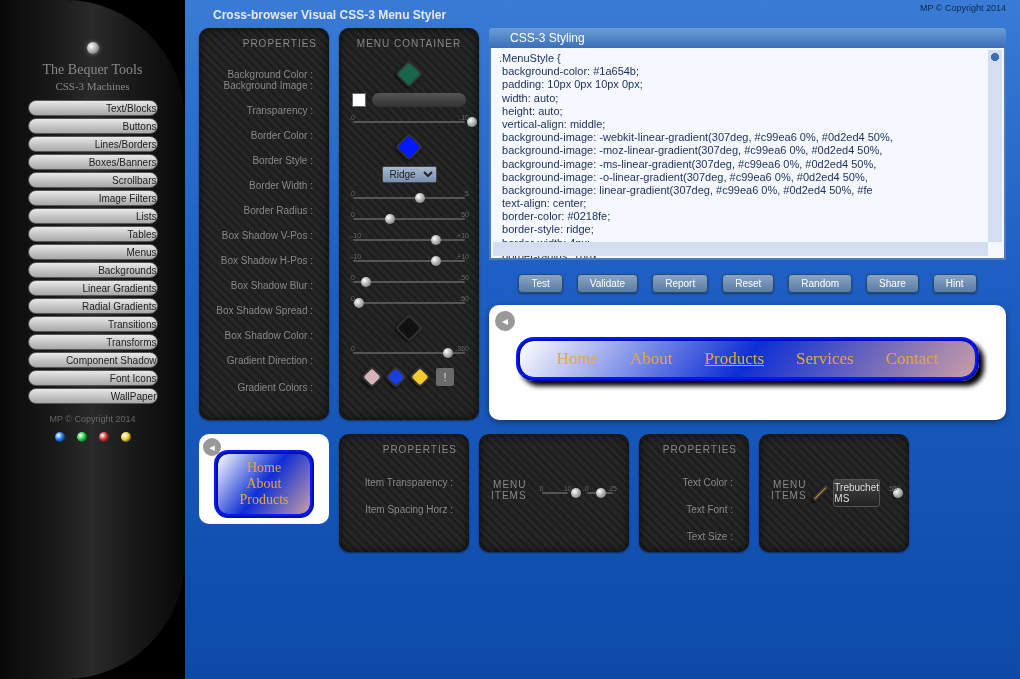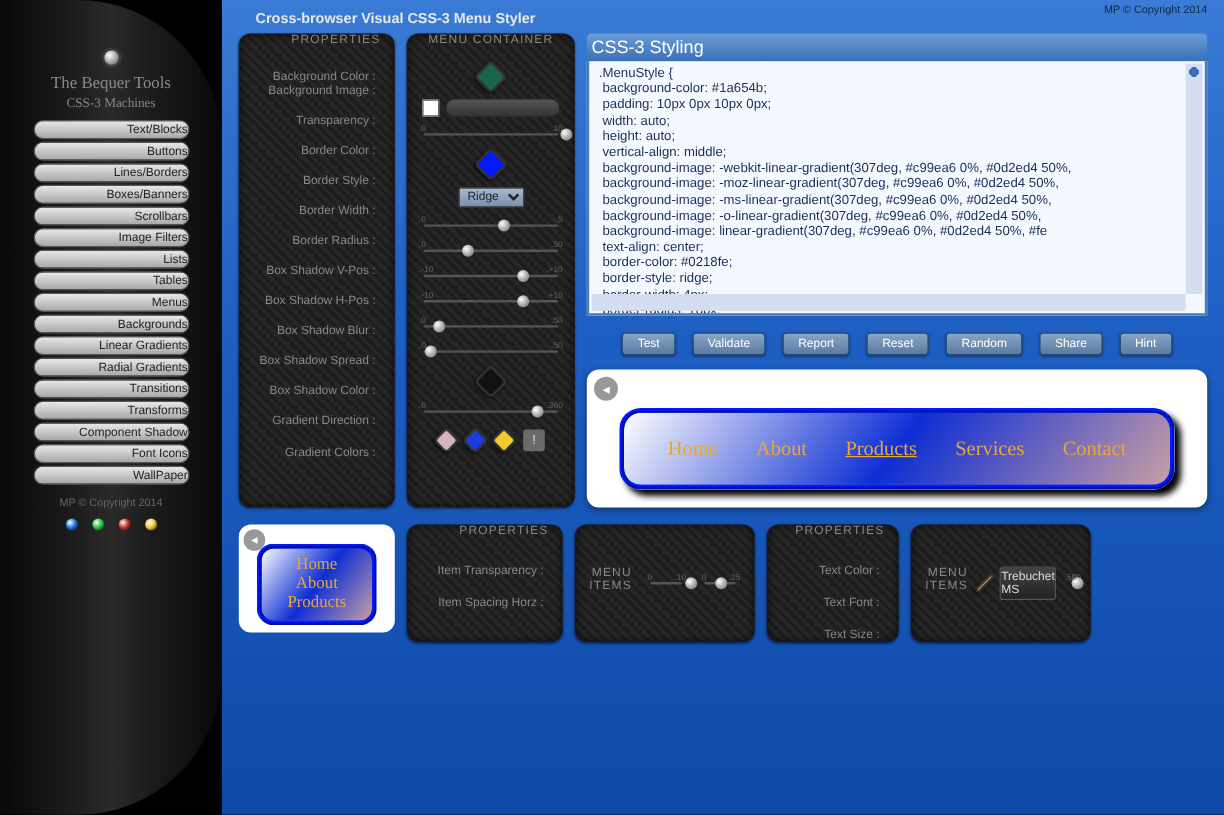--- a/index.html
+++ b/index.html
@@ -10,42 +10,42 @@
 .sidebar-sub{color:#888;font-size:11px;text-align:center;margin:2px 0 8px;font-family:"Times New Roman",serif}
 .sbtns{display:flex;flex-direction:column;gap:2px;align-items:center}
 .sbtn{width:130px;height:16px;background:linear-gradient(180deg,#e8e8e8 0%,#c8c8c8 50%,#a8a8a8 100%);border-radius:8px;font-size:10px;color:#222;text-align:right;line-height:15px;cursor:pointer;border:1px solid #555}
 .sidebar-copy{color:#666;font-size:9px;text-align:center;margin-top:10px}
 .sidebar-leds{display:flex;justify-content:center;gap:12px;margin-top:8px}
 .sled{width:10px;height:10px;border-radius:50%}
 .main{position:absolute;left:185px;top:0;right:0;bottom:0;background:linear-gradient(180deg,#3a7bd5 0%,#1e5fc4 40%,#0d4aa8 100%);padding:6px 14px}
 .mtitle{color:#e8e8e8;font-size:12px;font-weight:bold;margin:2px 0 6px 14px}
 .topcopy{position:absolute;top:3px;right:14px;color:#0a2a4a;font-size:9px}
 .row{display:flex;gap:10px}
-.panel{background:repeating-linear-gradient(45deg,#1e1e1e 0 3px,#262626 3px 6px);border-radius:10px;padding:0 12px;box-shadow:inset 0 0 8px rgba(0,0,0,.7),0 1px 2px rgba(0,0,0,.5)}
+.panel{background:repeating-linear-gradient(45deg,#1e1e1e 0 3px,#262626 3px 6px);border-radius:10px;padding:10px 12px;box-shadow:inset 0 0 8px rgba(0,0,0,.7),0 1px 2px rgba(0,0,0,.5)}
 .panel h3{color:#888;font-size:10px;text-align:right;font-weight:normal;margin-bottom:6px;letter-spacing:1px}
 .plabel{color:#888;font-size:10px;text-align:right;margin-right:4px}
 .props{width:130px;display:flex;flex-direction:column;gap:14px}
 .ctrls{width:140px;display:flex;flex-direction:column;gap:9px;align-items:center}
 .slider{width:120px;height:12px;position:relative}
 .slider .track{position:absolute;top:5px;left:4px;right:4px;height:2px;background:#555;border-radius:1px}
 .slider .thumb{position:absolute;top:1px;width:10px;height:10px;background:radial-gradient(circle at 35% 35%,#fff,#bbb 40%,#666 100%);border-radius:50%}
 .slider .tl{position:absolute;left:0;top:-2px;font-size:7px;color:#666}
 .slider .tr{position:absolute;right:0;top:-2px;font-size:7px;color:#666}
 .swatch{width:20px;height:20px;border-radius:4px;border:2px solid #333;transform:rotate(45deg);box-shadow:0 2px 3px rgba(0,0,0,.6)}
 .codebox{flex:1;display:flex;flex-direction:column}
-.codehead{background:linear-gradient(180deg,#6b9dd6,#3a6fb8);color:#fff;font-size:15px;padding:3px 4px;border-radius:4px 4px 0 0}
+.codehead{background:linear-gradient(180deg,#6b9dd6,#3a6fb8);color:#fff;font-size:12px;padding:3px 21px;border-radius:4px 4px 0 0}
 .codebody{background:#f5f8ff;border:2px solid #4a7db8;border-top:none;height:212px;overflow:hidden;padding:4px 8px;font:11px/1.2 monospace;color:#1a2f5a;position:relative}
 .codebody .sb{position:absolute;right:2px;top:2px;bottom:16px;width:14px;background:#d5def0}
 .codebody .sb:before{content:"";position:absolute;top:0;left:0;right:0;height:14px;background:radial-gradient(circle,#3a6fb8 40%,transparent 41%)}
 .codebody .hb{position:absolute;left:2px;right:16px;bottom:2px;height:14px;background:#d5def0}
 .actions{display:flex;gap:14px;margin:14px 0 12px;justify-content:center}
 .abtn{background:linear-gradient(180deg,#8aa5c4,#5a7ba4);color:#fff;font-size:10px;padding:3px 12px;border-radius:4px;border:1px solid #2a4a6a;cursor:pointer;box-shadow:0 1px 2px rgba(0,0,0,.4)}
 .preview{background:#fff;border-radius:10px;height:115px;padding:12px;position:relative;box-shadow:0 2px 6px rgba(0,0,0,.4)}
 .preview .pchev{position:absolute;top:6px;left:6px;width:20px;height:20px;border-radius:50%;background:#999;color:#fff;text-align:center;line-height:20px;font-size:12px}
-.menu{margin:20px auto 0;width:94%;background:linear-gradient(307deg,#c99ea6 0%,#0d2ed4 50%,#fefefe 100%);border:4px ridge #0218fe;border-radius:18px;padding:20px 0;text-align:center;box-shadow:5px 5px 5px 0 #000}
+.menu{margin:20px auto 0;width:94%;background:linear-gradient(307deg,#c99ea6 0%,#0d2ed4 50%,#fefefe 100%);border:4px ridge #0218fe;border-radius:18px;padding:8px 0;text-align:center;box-shadow:5px 5px 5px 0 #000}
 .menu span{display:inline-block;margin:0 16px;font:17px "Trebuchet MS";color:#e8a838}
 .menu .active{text-decoration:underline}
 .brow{display:flex;gap:10px;margin-top:14px}
 .vprev{background:#fff;border-radius:10px;width:130px;height:90px;padding:6px;position:relative}
 .vprev .pchev{position:absolute;top:4px;left:4px;width:18px;height:18px;border-radius:50%;background:#999;color:#fff;text-align:center;line-height:18px;font-size:11px}
 .vmenu{margin:10px auto 0;width:100px;background:linear-gradient(307deg,#c99ea6 0%,#0d2ed4 50%,#fefefe 100%);border:4px ridge #0218fe;border-radius:14px;padding:6px 0;text-align:center}
 .vmenu div{font:14px "Trebuchet MS";color:#e8a838}
 .sel{background:linear-gradient(180deg,#a8b8d0,#7a8fb0);border:1px solid #444;font-size:10px;color:#222;padding:1px 3px;border-radius:2px}
 .imgrow{display:flex;gap:6px;align-items:center}
 .imgprev{width:14px;height:14px;background:#fff;border:1px solid #666}

